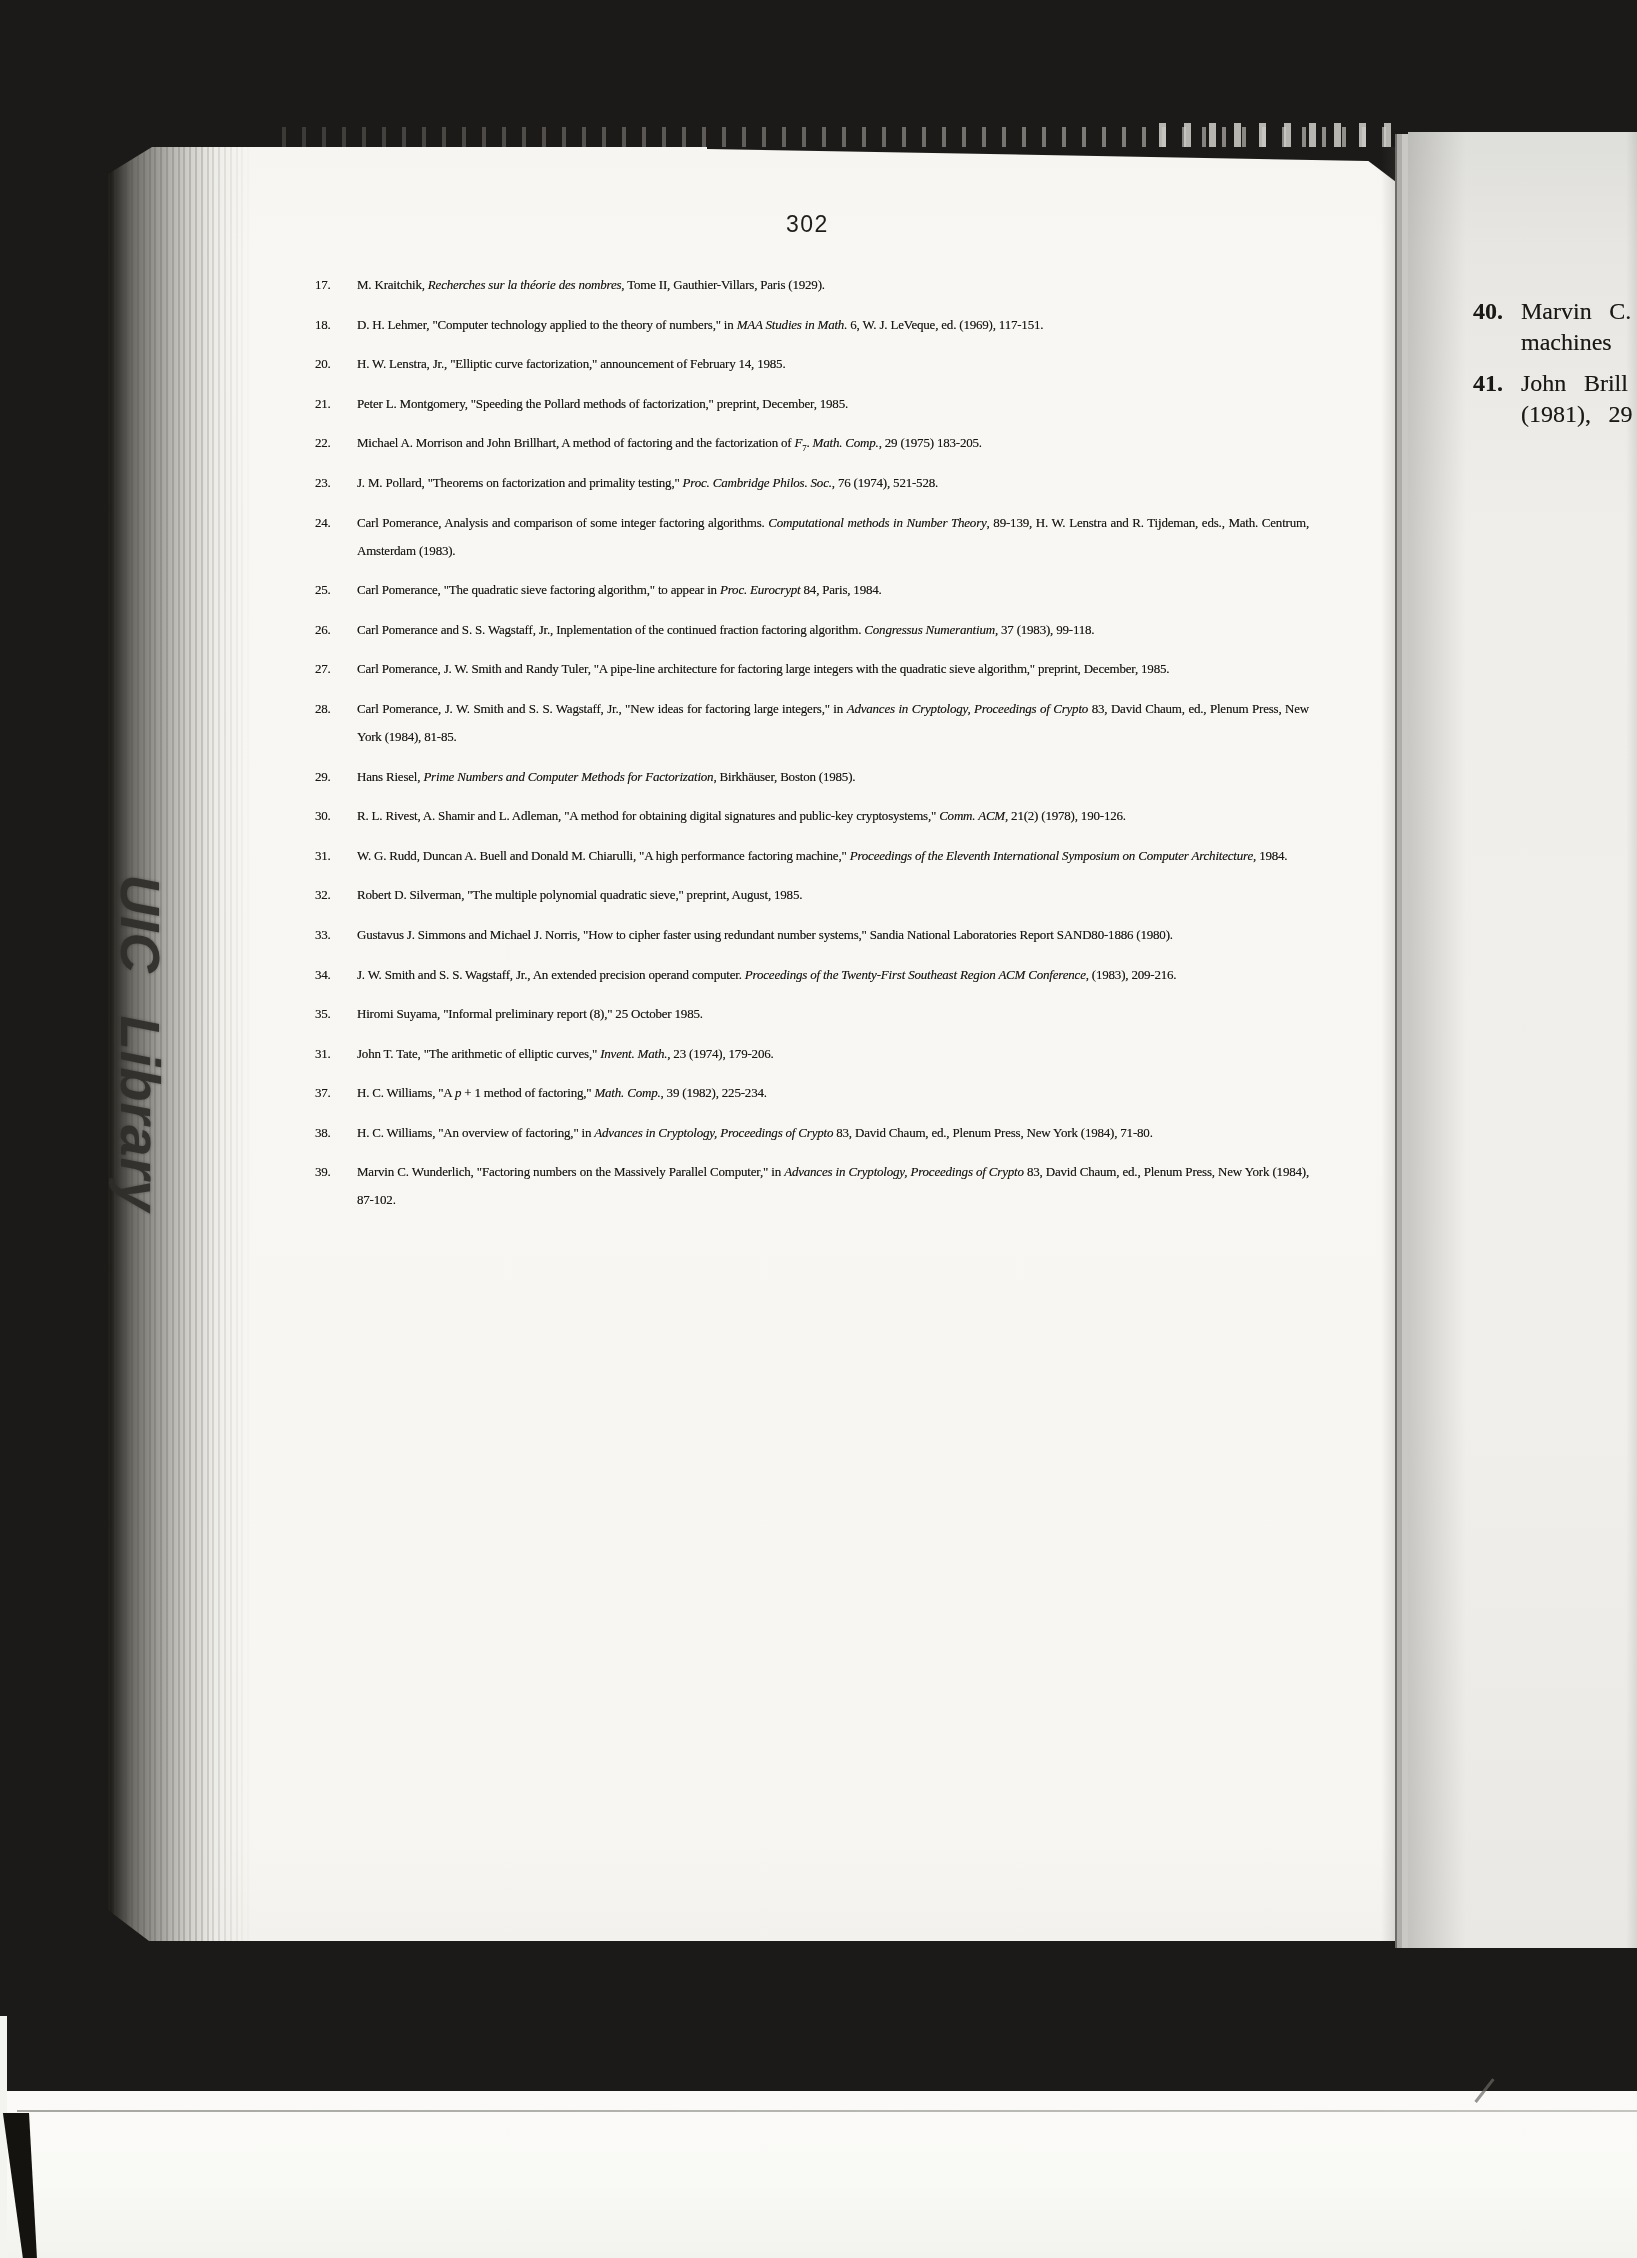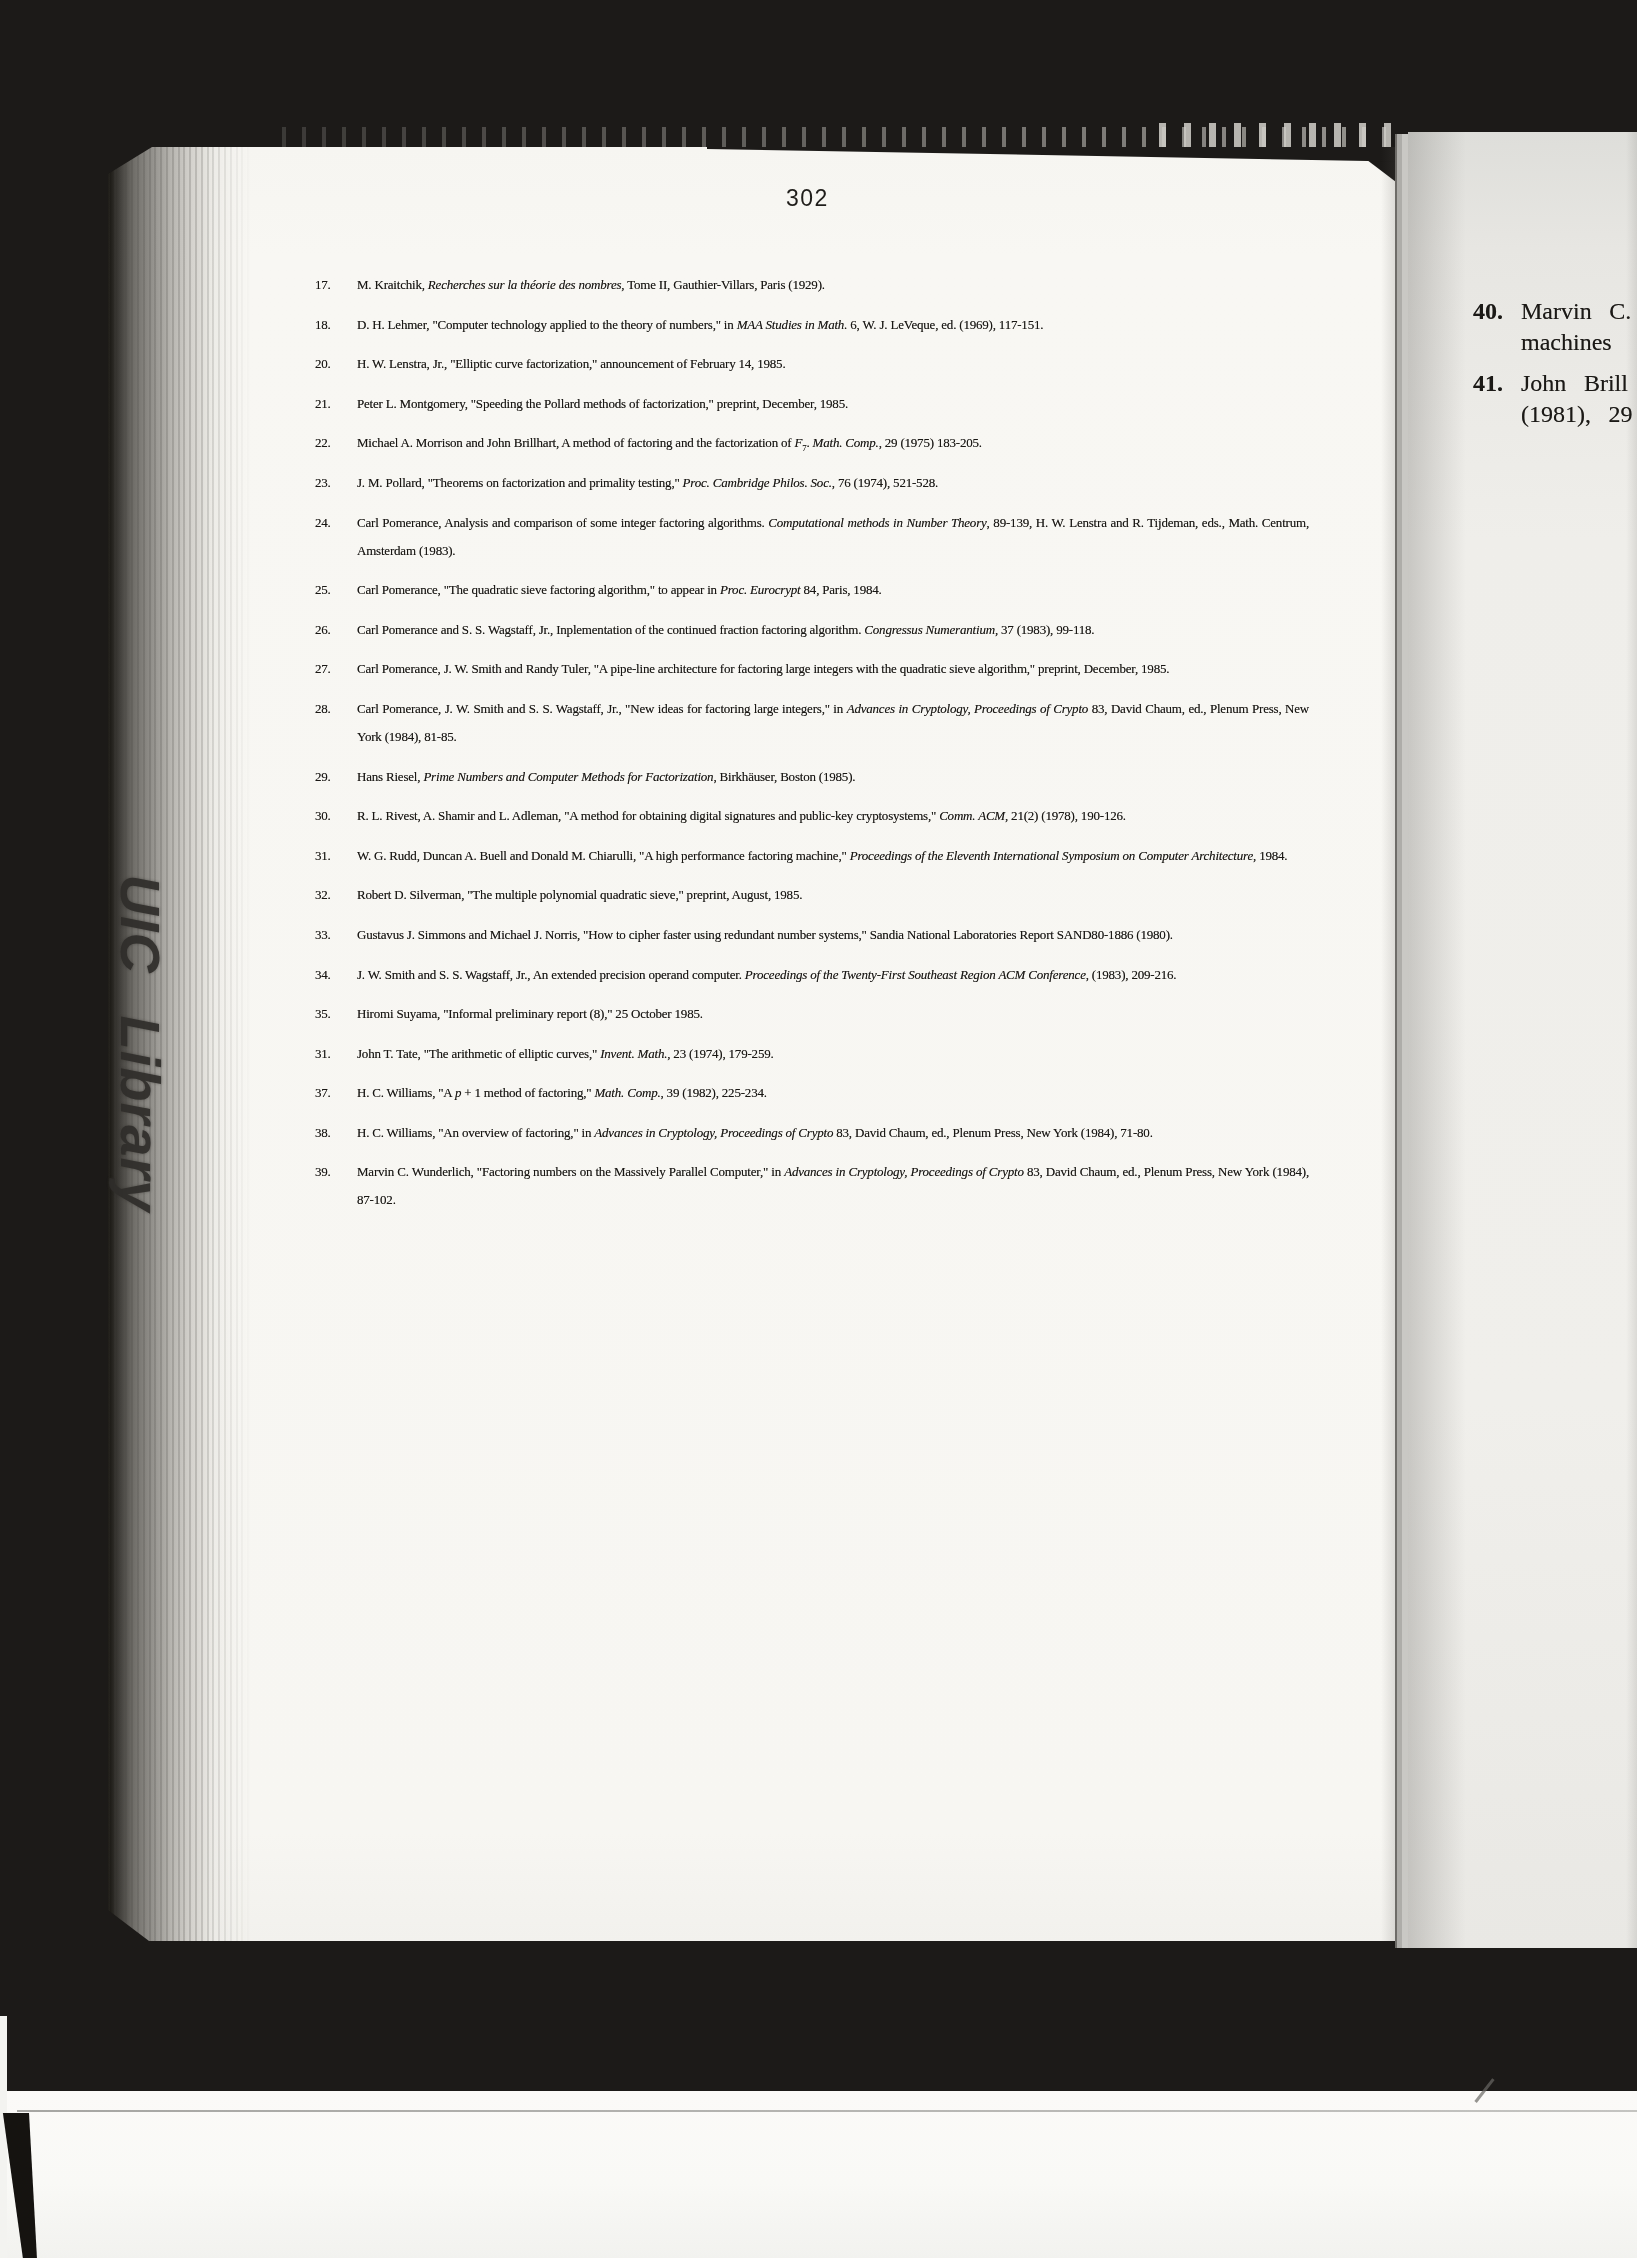--- a/index.html
+++ b/index.html
@@ -34,21 +34,21 @@
 
   
   .stamp{position:absolute;left:-93px;top:701px;width:251px;height:390px;
     display:flex;align-items:center;justify-content:center;pointer-events:none;}
   .stamp span{transform:rotate(90deg);white-space:nowrap;
     font-family:"Liberation Sans", sans-serif;font-style:italic;font-weight:700;
     font-size:56px;letter-spacing:1px;word-spacing:25px;color:var(--stamp-ink,#2f2d2a);
     text-shadow:0 0 2.9px rgba(47,45,42,.55);opacity:.93;}
 
   
-  .pageno{position:absolute;left:678px;top:38px;width:251px;text-align:left;
+  .pageno{position:absolute;left:678px;top:64px;width:251px;text-align:left;
     font-family:"Liberation Sans", sans-serif;font-size:23px;letter-spacing:1.4px;
     color:#1f1d1a;}
 
   
   .refs{position:absolute;left:207px;top:124px;width:994px;
     font-size:13px;line-height:28px;letter-spacing:-0.2px;color:var(--ink,#191714);
     text-align:justify;text-shadow:0 0 0.6px rgba(22,20,17,.5);}
   .ref{padding-left:42px;margin:0 0 11.6px 0;}
   .ref .num{display:inline-block;width:42px;margin-left:-42px;}
   .it{font-style:italic;}
@@ -115,21 +115,21 @@
         <div class="ref"><span class="num">26.</span><span>Carl Pomerance and S. S. Wagstaff, Jr., Inplementation of the continued fraction factoring algorithm. </span><span class="it">Congressus Numerantium</span><span>, 37 (1983), 99-118.</span></div>
         <div class="ref"><span class="num">27.</span><span>Carl Pomerance, J. W. Smith and Randy Tuler, "A pipe-line architecture for factoring large integers with the quadratic sieve algorithm," preprint, December, 1985.</span></div>
         <div class="ref"><span class="num">28.</span><span>Carl Pomerance, J. W. Smith and S. S. Wagstaff, Jr., "New ideas for factoring large integers," in </span><span class="it">Advances in Cryptology, Proceedings of Crypto</span><span> 83, David Chaum, ed., Plenum Press, New York (1984), 81-85.</span></div>
         <div class="ref"><span class="num">29.</span><span>Hans Riesel, </span><span class="it">Prime Numbers and Computer Methods for Factorization</span><span>, Birkhäuser, Boston (1985).</span></div>
         <div class="ref"><span class="num">30.</span><span>R. L. Rivest, A. Shamir and L. Adleman, "A method for obtaining digital signatures and public-key cryptosystems," </span><span class="it">Comm. ACM</span><span>, 21(2) (1978), 190-126.</span></div>
         <div class="ref"><span class="num">31.</span><span>W. G. Rudd, Duncan A. Buell and Donald M. Chiarulli, "A high performance factoring machine," </span><span class="it">Proceedings of the Eleventh International Symposium on Computer Architecture</span><span>, 1984.</span></div>
         <div class="ref"><span class="num">32.</span><span>Robert D. Silverman, "The multiple polynomial quadratic sieve," preprint, August, 1985.</span></div>
         <div class="ref"><span class="num">33.</span><span>Gustavus J. Simmons and Michael J. Norris, "How to cipher faster using redundant number systems," Sandia National Laboratories Report SAND80-1886 (1980).</span></div>
         <div class="ref"><span class="num">34.</span><span>J. W. Smith and S. S. Wagstaff, Jr., An extended precision operand computer. </span><span class="it">Proceedings of the Twenty-First Southeast Region ACM Conference</span><span>, (1983), 209-216.</span></div>
         <div class="ref"><span class="num">35.</span><span>Hiromi Suyama, "Informal preliminary report (8)," 25 October 1985.</span></div>
-        <div class="ref"><span class="num">31.</span><span>John T. Tate, "The arithmetic of elliptic curves," </span><span class="it">Invent. Math.</span><span>, 23 (1974), 179-259.</span></div>
+        <div class="ref"><span class="num">31.</span><span>John T. Tate, "The arithmetic of elliptic curves," </span><span class="it">Invent. Math.</span><span>, 23 (1974), 179-206.</span></div>
         <div class="ref"><span class="num">37.</span><span>H. C. Williams, "A </span><span class="it">p</span><span> + 1 method of factoring," </span><span class="it">Math. Comp.</span><span>, 39 (1982), 225-234.</span></div>
         <div class="ref"><span class="num">38.</span><span>H. C. Williams, "An overview of factoring," in </span><span class="it">Advances in Cryptology, Proceedings of Crypto</span><span> 83, David Chaum, ed., Plenum Press, New York (1984), 71-80.</span></div>
         <div class="ref"><span class="num">39.</span><span>Marvin C. Wunderlich, "Factoring numbers on the Massively Parallel Computer," in </span><span class="it">Advances in Cryptology, Proceedings of Crypto</span><span> 83, David Chaum, ed., Plenum Press, New York (1984), 87-102.</span></div>
       </div>
 
     <div class="right-shade"></div>
   </div>
 
   <div class="gutter"></div>
 

